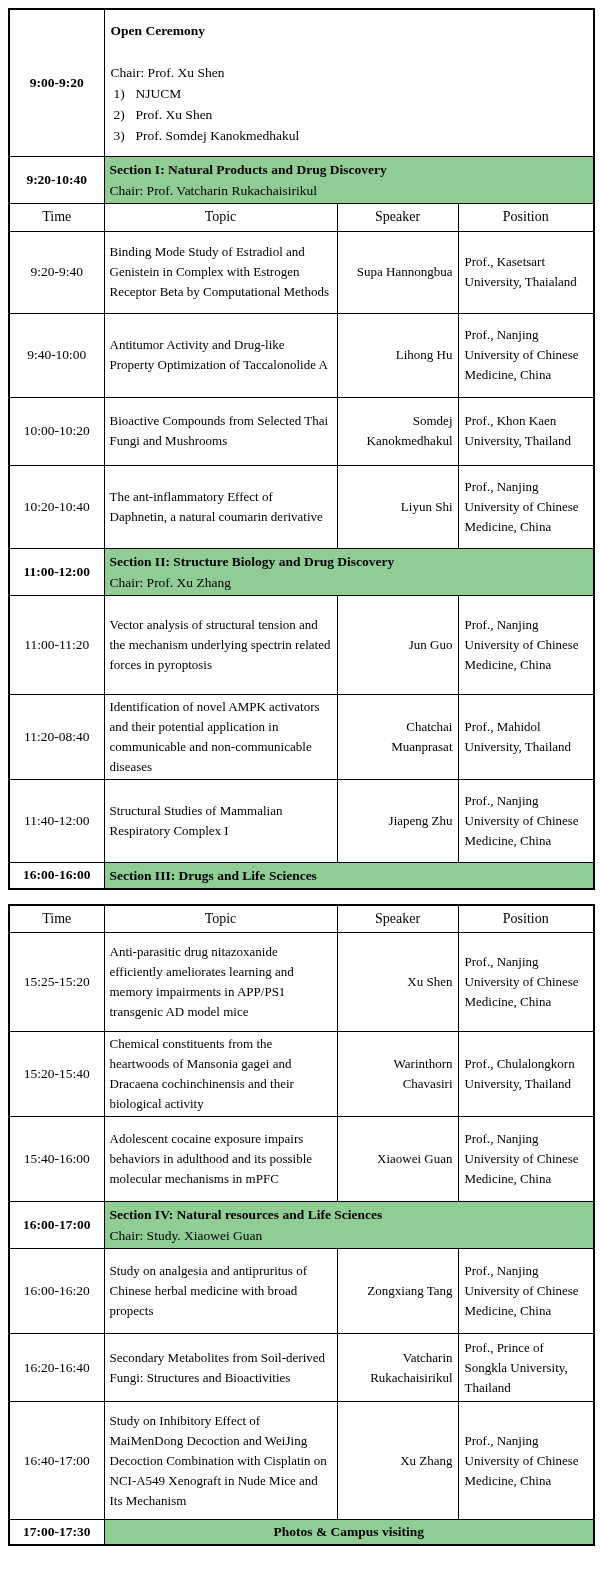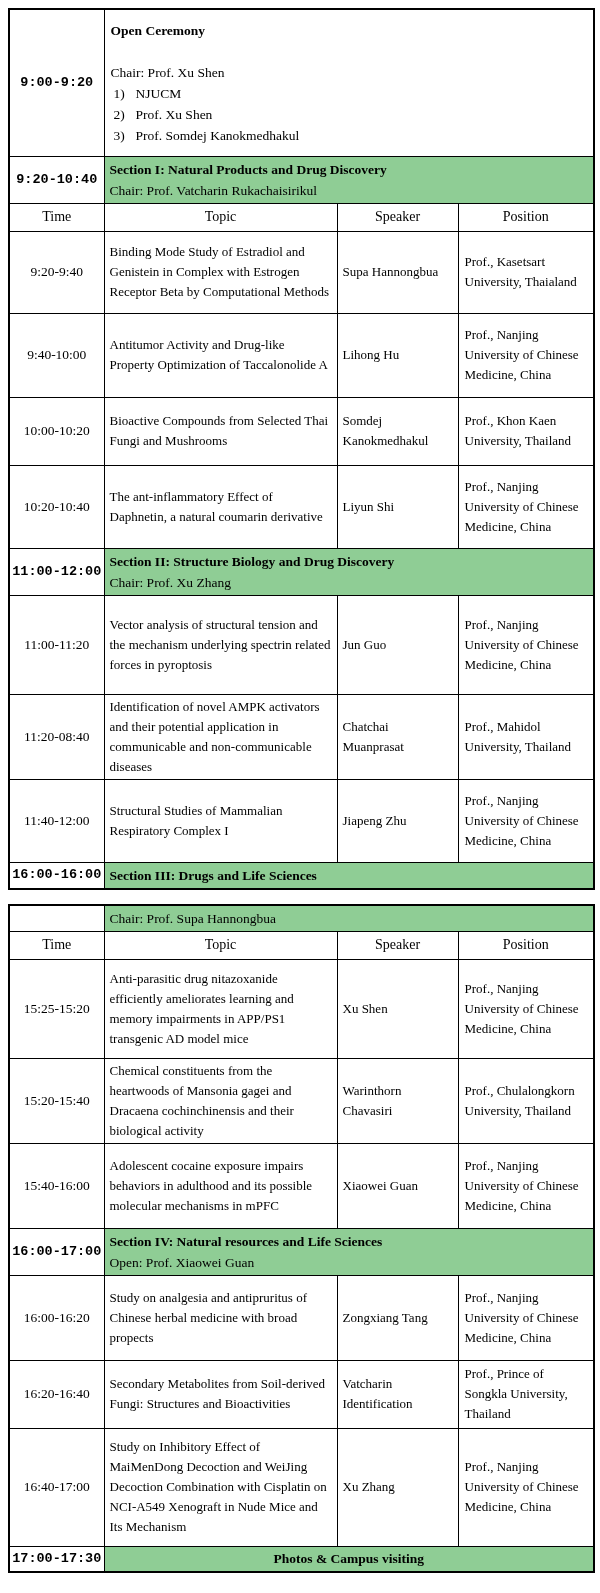--- a/index.html
+++ b/index.html
@@ -2,24 +2,24 @@
 <html style="--green: #8FCD95;"><head>
 <meta charset="utf-8">
 <style>
   html,body{margin:0;padding:0;background:#fff;color:#000;}
   body{width:600px;font-family:"Liberation Serif","DejaVu Serif",serif;}
   .wrap{padding:8px 7px 7px 8px;}
   table{border-collapse:collapse;width:585px;table-layout:fixed;border:2px solid #000;}
   #table1{margin-bottom:14px;}
   td{border:1px solid #000;padding:2px 5px;vertical-align:middle;font-size:13px;line-height:20px;overflow:hidden;}
   .time{text-align:center;font-size:13.5px;padding:2px 1px;line-height:18px;}
-  .bold{font-weight:bold;font-family:Liberation Mono, monospace;}
+  .bold{font-weight:bold;}
   .head td{text-align:center;font-size:14px;line-height:18px;padding:3px 2px;}
   .topic{text-align:left;}
-  .speaker{text-align:left;}
+  .speaker{text-align:right;}
   .position{text-align:left;padding-left:6px;}
   .green{background:var(--green,#8FCD95);}
   .sec-title{font-weight:bold;font-size:13.5px;line-height:21px;}
   .sec-chair{font-size:13.5px;line-height:21px;}
   .break-label{font-weight:bold;font-size:13.5px;text-align:center;}
   .open-cell{padding:6px 5px 6px 6px;}
   .oc-title{font-weight:bold;font-size:13.5px;line-height:21px;}
   .oc-gap{height:21px;}
   .oc-line{font-size:13.5px;line-height:21px;}
   .oc-item{font-size:13.5px;line-height:21px;padding-left:3px;}
@@ -128,24 +128,20 @@
 
   <table id="table2">
     <colgroup>
         <col style="width:95px">
         <col style="width:233px">
         <col style="width:121px">
         <col style="width:136px">
       </colgroup>
 
     <tbody>
-        <tr style="height:24px">
-      <td class="time"></td>
-      <td class="green sec-chair" colspan="3">Chair: Prof. Supa Hannongbua</td>
-    </tr>
 
     <tr class="head" style="height:28px">
       <td>Time</td>
       <td>Topic</td>
       <td>Speaker</td>
       <td>Position</td>
     </tr>
 
     <tr style="height:99px">
       <td class="time">15:25-15:20</td>
@@ -163,34 +159,34 @@
       <td class="time">15:40-16:00</td>
       <td class="topic">Adolescent cocaine exposure impairs behaviors in adulthood and its possible molecular mechanisms in mPFC</td>
       <td class="speaker">Xiaowei Guan</td>
       <td class="position">Prof., Nanjing University of Chinese Medicine, China</td>
     </tr>
 
     <tr style="height:45px">
       <td class="time bold">16:00-17:00</td>
       <td class="green" colspan="3">
         <div class="sec-title">Section IV: Natural resources and Life Sciences</div>
-        <div class="sec-chair">Open: Prof. Xiaowei Guan</div>
+        <div class="sec-chair">Chair: Study. Xiaowei Guan</div>
       </td>
     </tr>
 
     <tr style="height:85px">
       <td class="time">16:00-16:20</td>
       <td class="topic">Study on analgesia and antipruritus of Chinese herbal medicine with broad propects</td>
       <td class="speaker">Zongxiang Tang</td>
       <td class="position">Prof., Nanjing University of Chinese Medicine, China</td>
     </tr>
     <tr style="height:68px">
       <td class="time">16:20-16:40</td>
       <td class="topic">Secondary Metabolites from Soil-derived Fungi: Structures and Bioactivities</td>
-      <td class="speaker">Vatcharin Identification</td>
+      <td class="speaker">Vatcharin Rukachaisirikul</td>
       <td class="position">Prof., Prince of Songkla University, Thailand</td>
     </tr>
     <tr style="height:118px">
       <td class="time">16:40-17:00</td>
       <td class="topic">Study on Inhibitory Effect of MaiMenDong Decoction and WeiJing Decoction Combination with Cisplatin on NCI-A549 Xenograft in Nude Mice and Its Mechanism</td>
       <td class="speaker">Xu Zhang</td>
       <td class="position">Prof., Nanjing University of Chinese Medicine, China</td>
     </tr>
 
     <tr style="height:25px">

